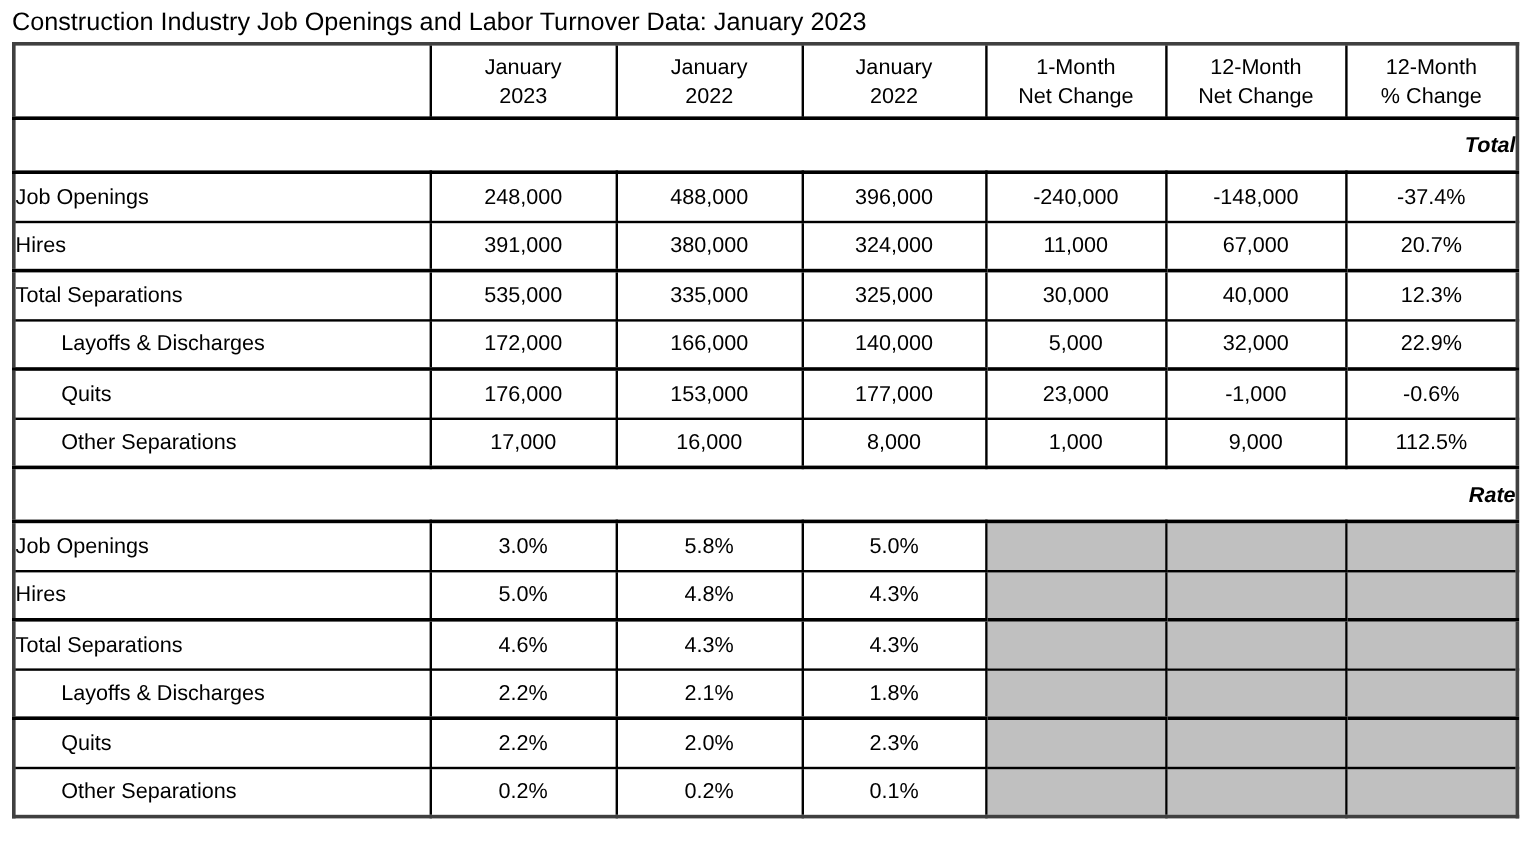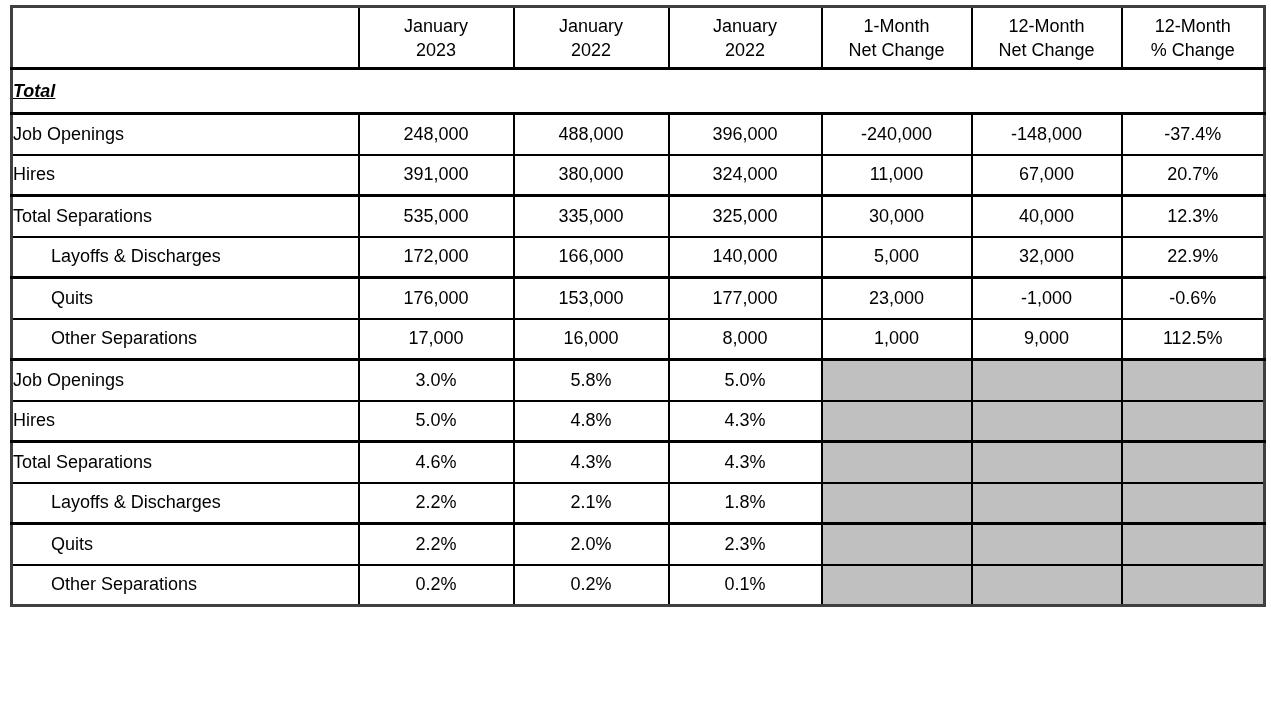--- a/index.html
+++ b/index.html
@@ -35,25 +35,24 @@
     padding: 0;
     overflow: hidden;
   }
   thead tr { height: 62px; }
   thead th { border-bottom-width: 3px; text-align: center; vertical-align: middle; }
   thead th .hline { line-height: 24px; }
   tr.band-row { height: 45px; }
   tr.band-row > td {
     border-top-width: 3px;
     border-bottom-width: 3px;
-    text-align: left;
+    text-align: right;
     font-weight: bold;
     font-style: italic;
     vertical-align: middle;
-    text-decoration: underline;
   }
   tr.data-row { height: 41px; }
   tr.sep-strong > td { border-top-width: 3px; }
   tr.sep-thin > td { border-top-width: 1px; }
   td.label-cell {
     text-align: left;
     vertical-align: middle;
     padding-left: 10px;
     margin-left: 33px;
   }
@@ -66,20 +65,21 @@
   .source {
     font-size: 15px;
     font-weight: bold;
     padding: 4px 0 0 10px;
   }
 </style>
 </head>
 <body>
 
 <div class="page">
+  <div class="title">Construction Industry Job Openings and Labor Turnover Data: January 2023</div>
 
   <table class="jolts">
     <colgroup>
       <col style="width:347px">
       <col style="width:155px">
       <col style="width:155px">
       <col style="width:153px">
       <col style="width:150px">
       <col style="width:150px">
       <col style="width:143px">
@@ -166,20 +166,23 @@
         </tr>
         <tr class="data-row sep-thin">
           <td class="label-cell indent">Other Separations</td>
           <td class="value-cell">17,000</td>
           <td class="value-cell">16,000</td>
           <td class="value-cell col-divider">8,000</td>
           <td class="value-cell">1,000</td>
           <td class="value-cell">9,000</td>
           <td class="value-cell">112.5%</td>
         </tr>
+        <tr class="band-row">
+          <td colspan="7">Rate</td>
+        </tr>
         <tr class="data-row sep-strong">
           <td class="label-cell">Job Openings</td>
           <td class="value-cell">3.0%</td>
           <td class="value-cell">5.8%</td>
           <td class="value-cell col-divider">5.0%</td>
           <td class="value-cell" style="background: rgb(192, 192, 192);"></td>
           <td class="value-cell" style="background: rgb(192, 192, 192);"></td>
           <td class="value-cell" style="background: rgb(192, 192, 192);"></td>
         </tr>
         <tr class="data-row sep-thin">

